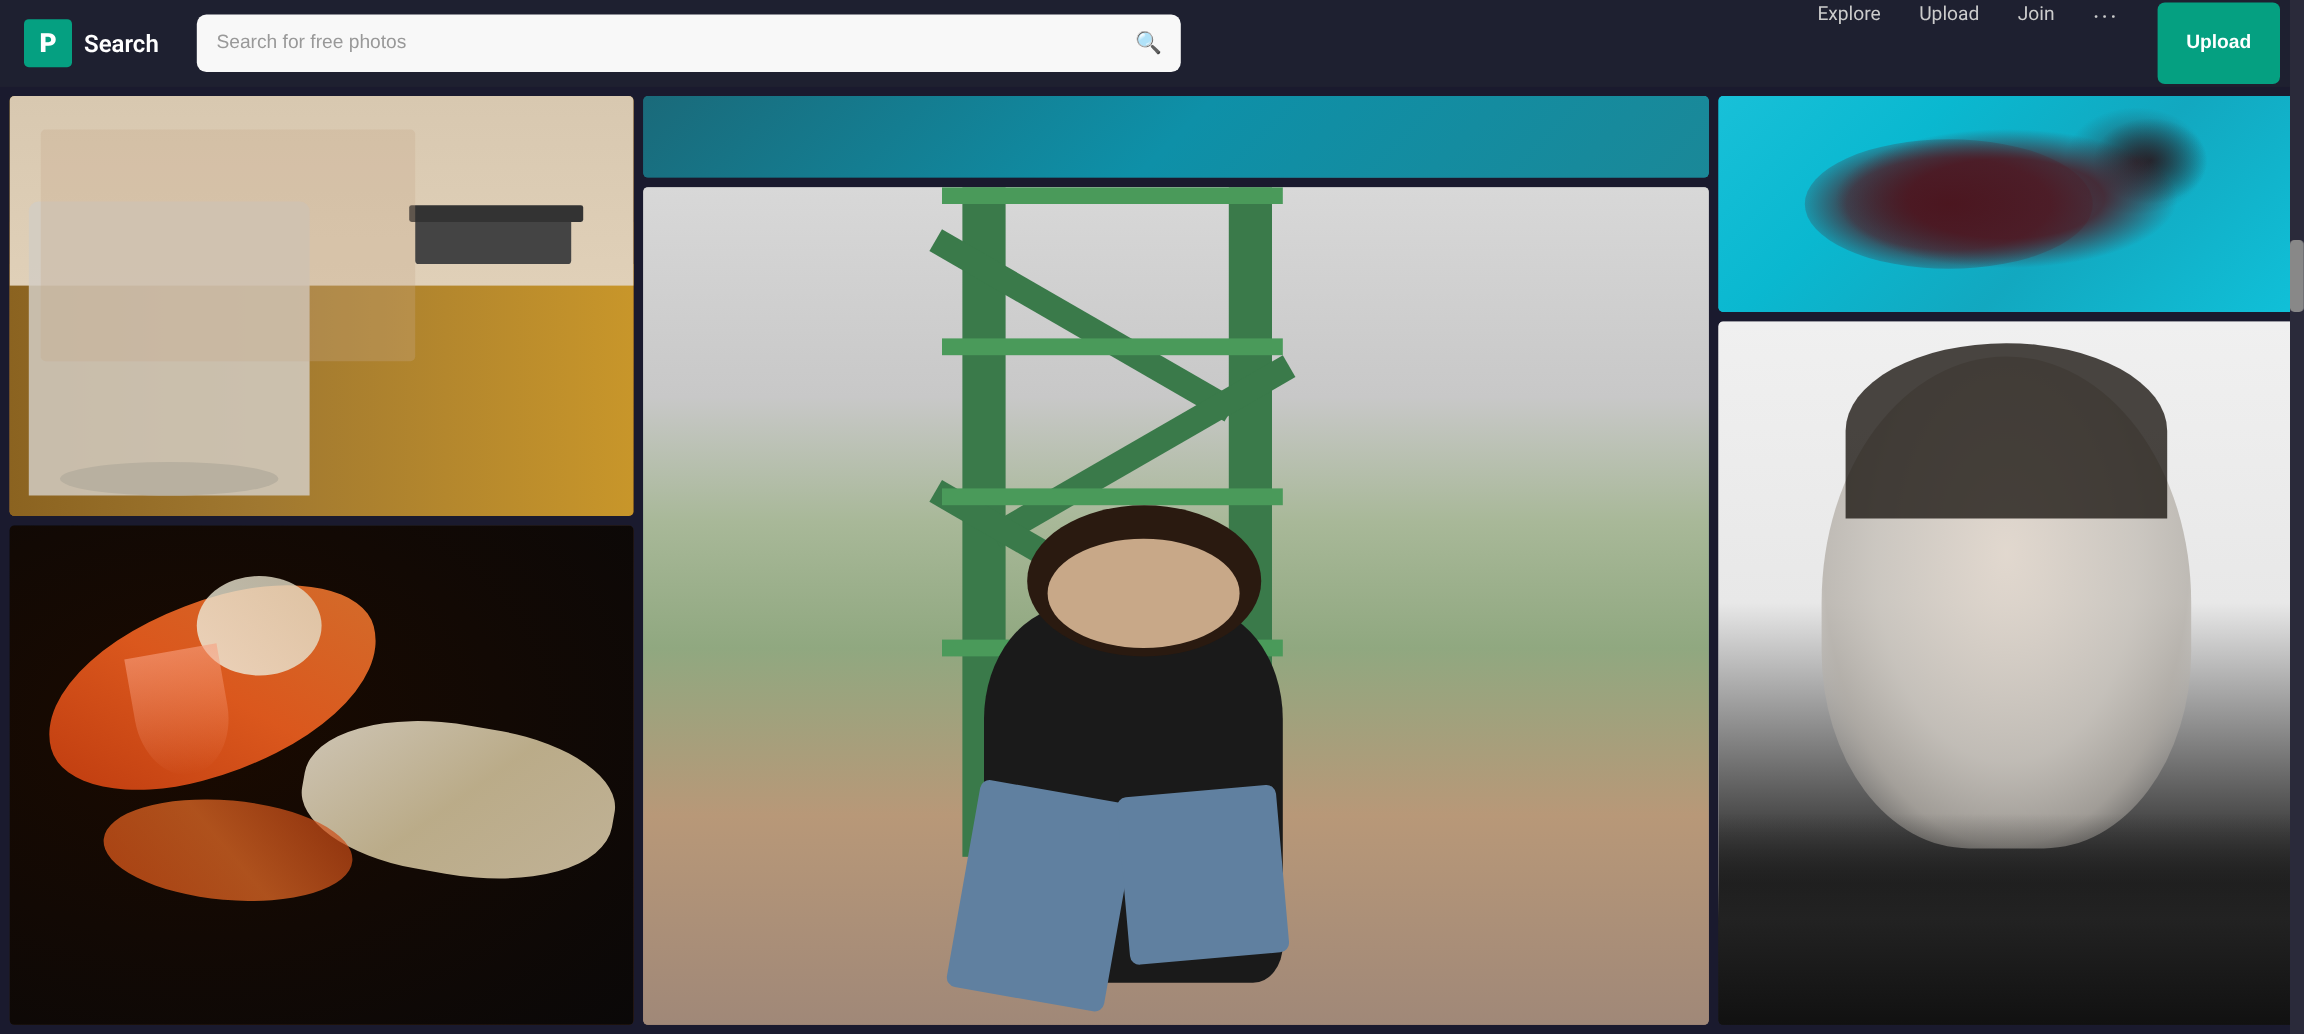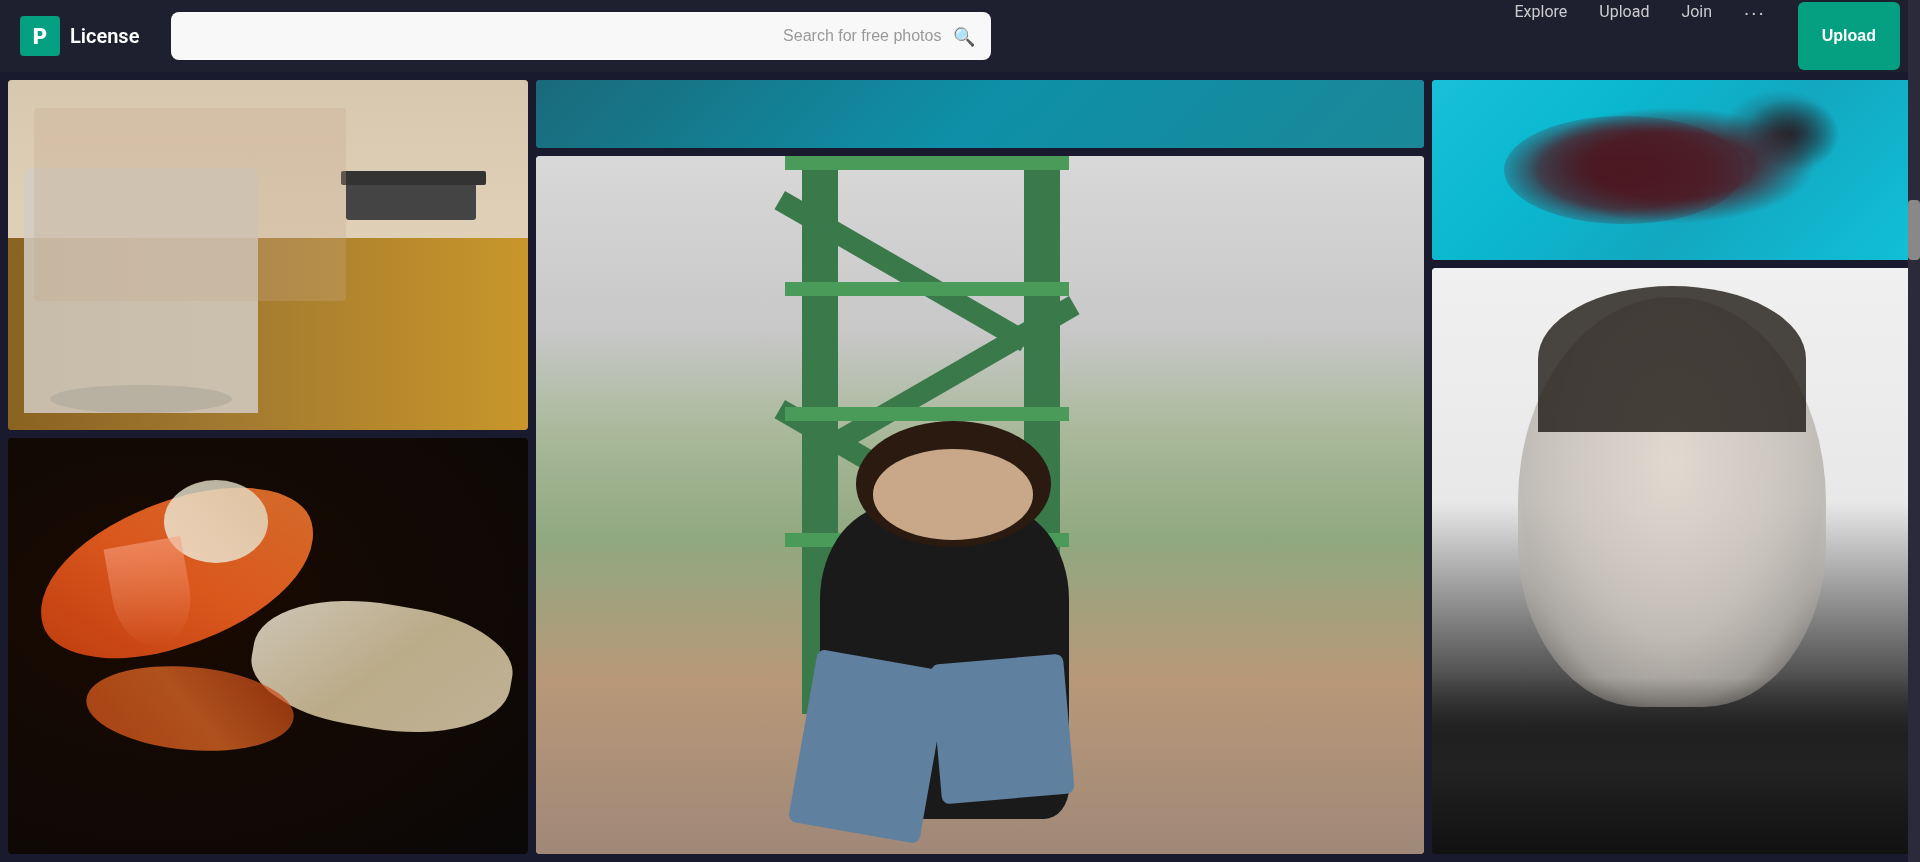--- a/index.html
+++ b/index.html
@@ -57,21 +57,20 @@
     .search-bar input {
       width: 100%;
       height: 48px;
       border-radius: 8px;
       border: none;
       padding: 0 50px 0 16px;
       font-size: 16px;
       background: #f8f8f8;
       color: #333;
       outline: none;
-      text-align: right;
     }
     .search-bar input::placeholder {
       color: #999;
     }
     .search-icon {
       position: absolute;
       right: 16px;
       top: 50%;
       transform: translateY(-50%);
       color: #666;
@@ -215,21 +214,21 @@
       border-radius: 4px;
       margin-top: 200px;
     }
   </style>
 </head>
 <body>
 
 <nav class="navbar">
   <div class="logo-area">
     <div class="logo-icon">P</div>
-    <span class="logo-text">License</span>
+    <span class="logo-text">Search</span>
   </div>
 
   <div class="search-bar">
     <input type="text" placeholder="Search for free photos" style="">
     <span class="search-icon">🔍</span>
   </div>
 
   <div class="nav-links">
     <a class="nav-link">Explore</a>
     <a class="nav-link">Upload</a>

